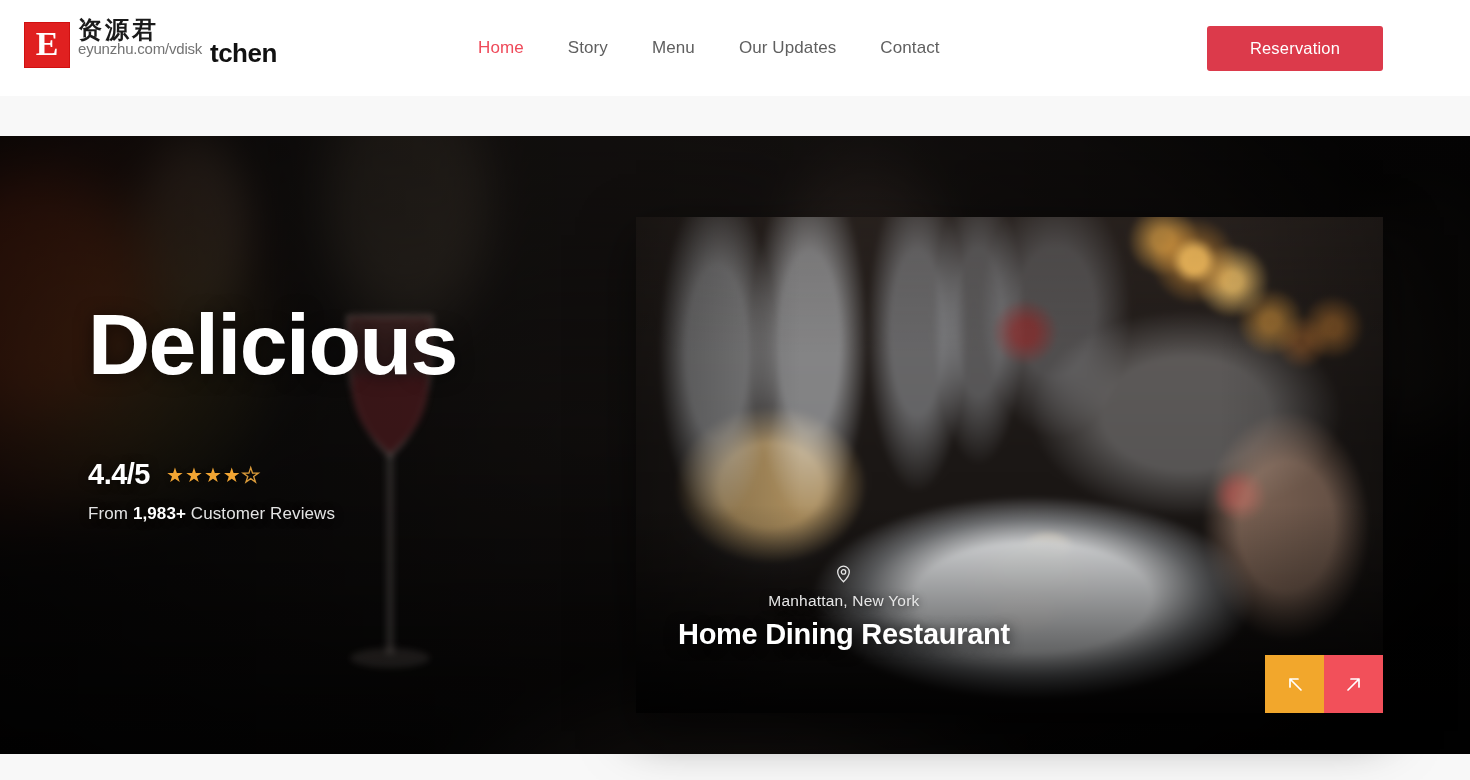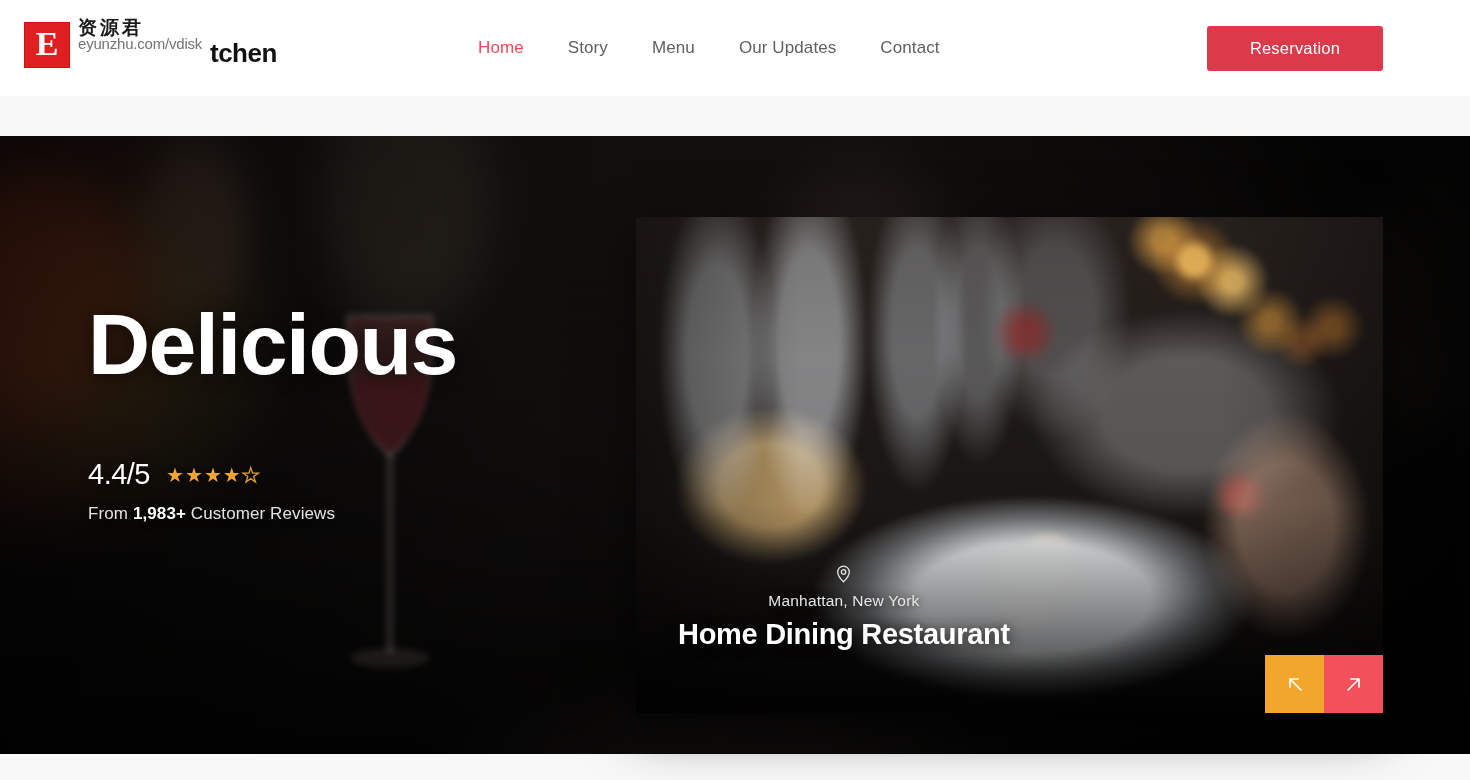--- a/index.html
+++ b/index.html
@@ -82,21 +82,21 @@
     margin-top: -2px;
   }
   .wm-text {
     margin-left: 8px;
     display: flex;
     flex-direction: column;
     justify-content: flex-start;
   }
   .wm-cn {
     font-family: "Liberation Serif", serif;
-    font-size: 19px;
+    font-size: 24px;
     font-weight: 700;
     color: #1a1a1a;
     line-height: 1.05;
     letter-spacing: 3px;
   }
   .wm-url {
     font-family: "Liberation Sans", sans-serif;
     font-size: 15px;
     font-weight: 400;
     color: #737373;
@@ -202,21 +202,21 @@
     text-shadow: 0 2px 18px rgba(0,0,0,0.55);
   }
   .rating-row {
     display: flex;
     align-items: center;
     gap: 16px;
     margin-top: 68px;
   }
   .rating-score {
     font-size: 29px;
-    font-weight: 400;
+    font-weight: 700;
     color: #ffffff;
     letter-spacing: -0.5px;
     text-shadow: 0 1px 10px rgba(0,0,0,0.6);
   }
   .stars { display: flex; gap: 1px; font-size: 20px; line-height: 1; }
   .star-full { color: #f2a533; text-shadow: 0 1px 5px rgba(0,0,0,0.6); }
   .star-empty { color: transparent; -webkit-text-stroke: 1.3px #d99a3a; text-shadow: none; }
   .rating-sub {
     margin-top: 13px;
     font-size: 17px;

